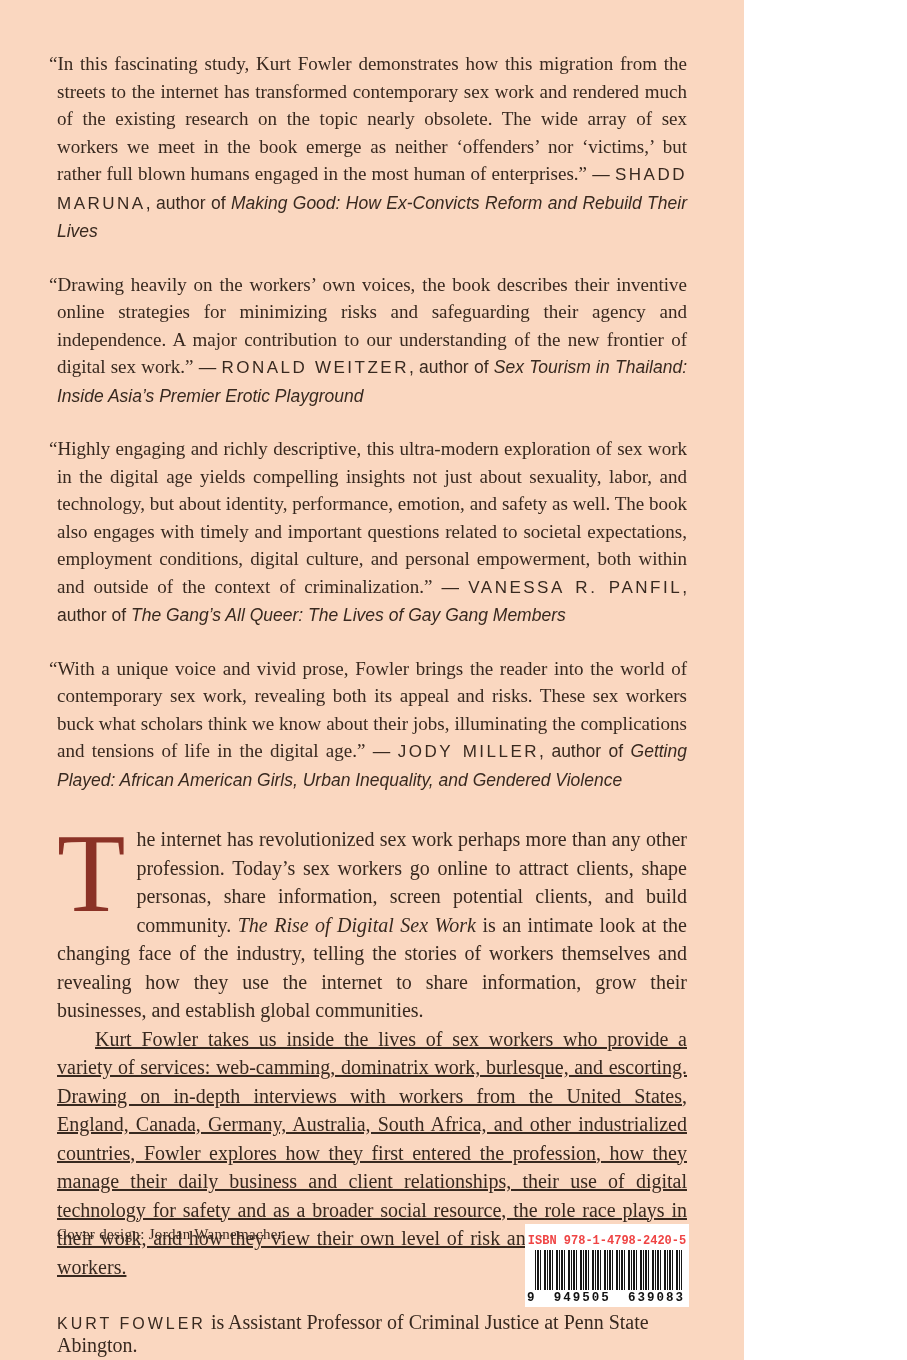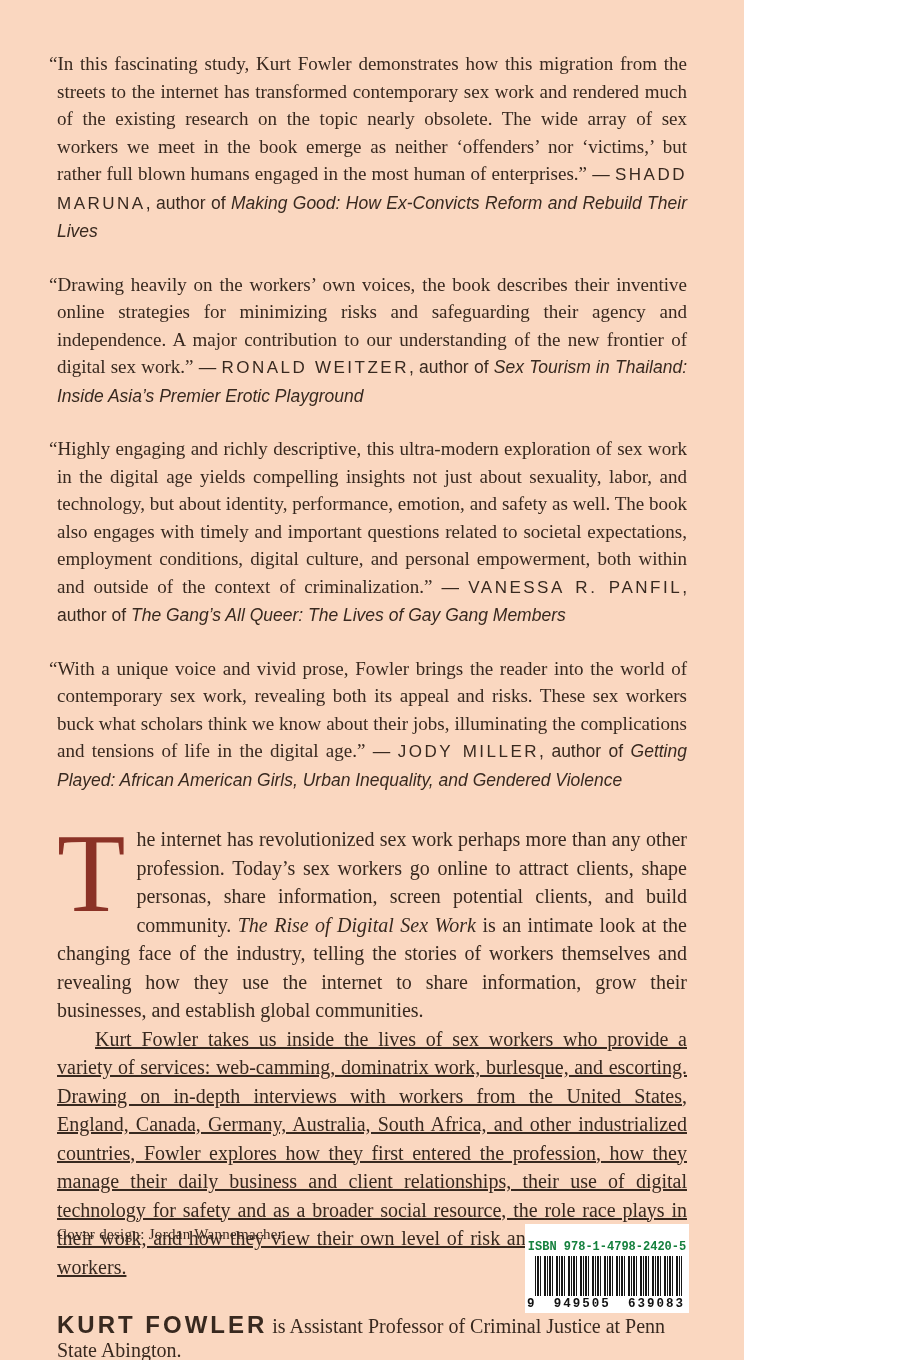--- a/index.html
+++ b/index.html
@@ -58,22 +58,22 @@
     color: var(--accent-color);
     margin: 6px 11px 0 0;
   }
   .para.indent { text-indent: 38px; text-decoration: underline; }
   .serif-italic { font-style: italic; }
 
   
   .bio { margin-top: 30px; font-size: 20px; }
   .bio-name {
     font-family: "Liberation Sans", sans-serif;
-    font-weight: bold;
-    font-size: 24px;
+    font-weight: normal;
+    font-size: 16px;
     letter-spacing: 3px;
   }
 
   
   .series {
     margin-top: 36px;
     font-family: "Liberation Sans", sans-serif;
     font-size: 19px;
   }
   .series-name { letter-spacing: 2px; font-family: Liberation Serif, serif; }
@@ -103,23 +103,23 @@
     top: 1224px;
     width: 164px;
     height: 80px;
     background: #ffffff;
   }
   .isbn {
     font-family: "Liberation Mono", "DejaVu Sans Mono", monospace;
     font-weight: bold;
     font-size: 12px;
     text-align: center;
-    padding-top: 16px;
+    padding-top: 10px;
     white-space: nowrap;
-    color: #15803d;
+    color: #ef4444;
   }
   .bars {
     height: 40px;
     margin: 2px 7px 0 10px;
     background: repeating-linear-gradient(90deg,
       #161616 0 1px, #ffffff 1px 2px,
       #161616 2px 4px, #ffffff 4px 5px,
       #161616 5px 6px, #ffffff 6px 9px,
       #161616 9px 11px, #ffffff 11px 12px);
   }

